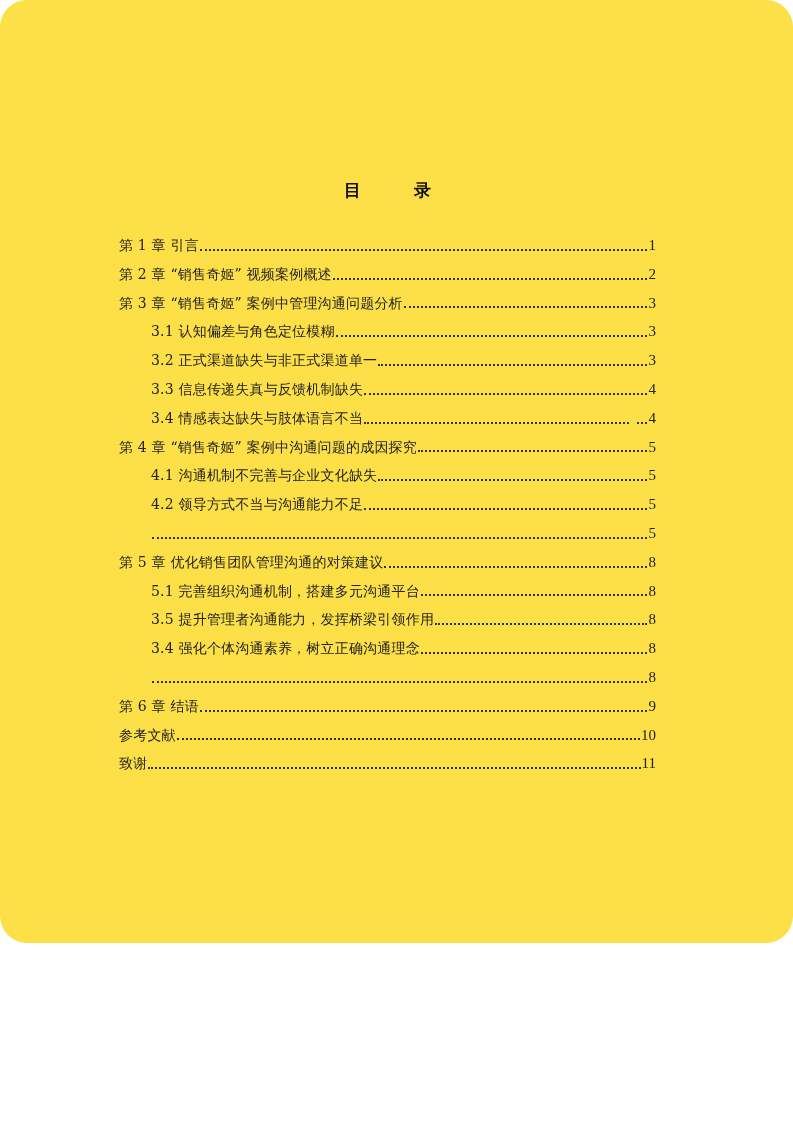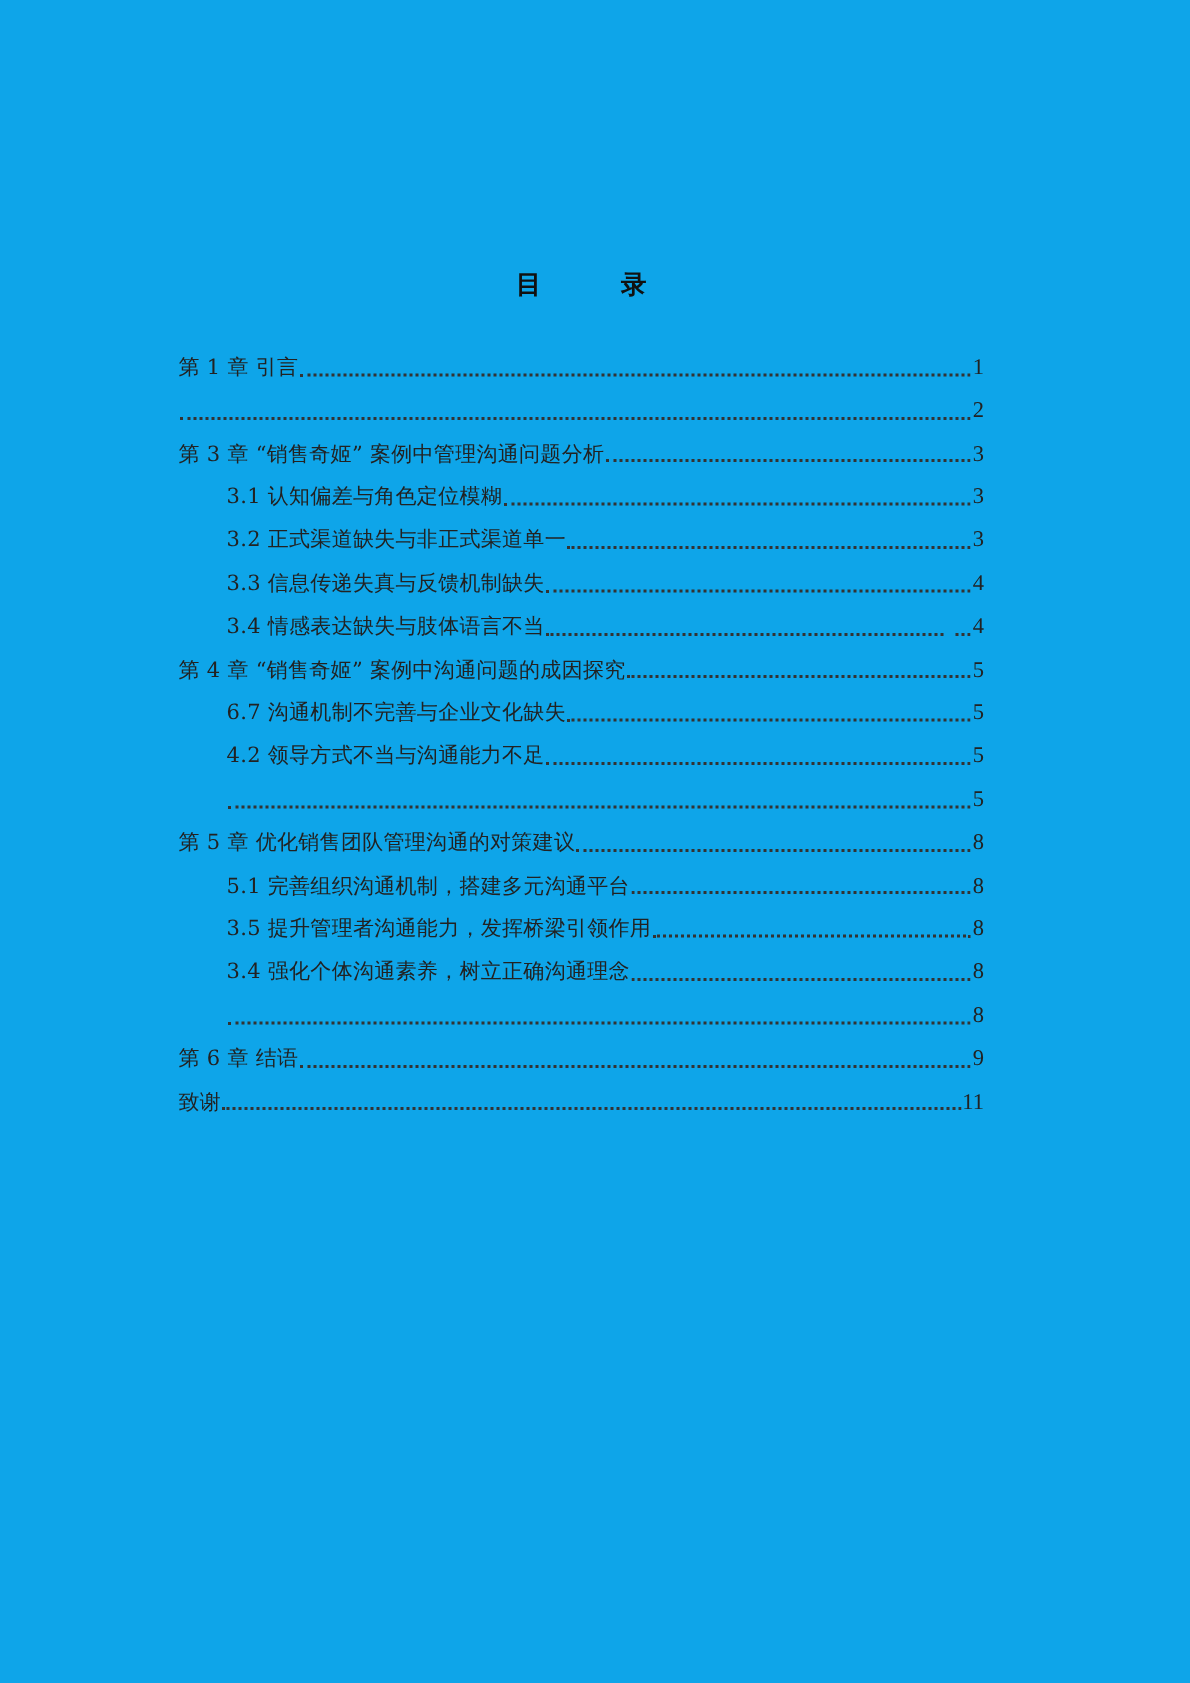--- a/index.html
+++ b/index.html
@@ -12,22 +12,23 @@
     height: 1122px;
     position: relative;
     overflow: hidden;
     font-family: "DejaVu Serif", "Liberation Serif", serif;
     color: #1a1a1a;
   }
   .page {
     position: absolute;
     left: 0; top: 0;
     width: 793px;
-    height: 1122px;
-    background: #0ea5e9;
+    height: 943px;
+    background: #fde047;
+    border-radius: 27px;
   }
   .toc-title {
     position: absolute;
     top: 176px;
     left: 0;
     width: 793px;
     text-align: center;
     font-family: "DejaVu Sans", "Liberation Sans", sans-serif;
     font-weight: bold;
     font-size: 17px;
@@ -96,20 +97,21 @@
 <div class="page">
   <div class="toc-title">目　录</div>
 
   <div class="toc-list">
     <div class="toc-row">
       <span class="toc-label">第 1 章  引言 </span>
       <span class="toc-leader"></span>
       <span class="toc-page">1</span>
     </div>
     <div class="toc-row">
+      <span class="toc-label">第 2 章 “销售奇姬” 视频案例概述</span>
       <span class="toc-leader"></span>
       <span class="toc-page">2</span>
     </div>
     <div class="toc-row">
       <span class="toc-label">第 3 章 “销售奇姬” 案例中管理沟通问题分析</span>
       <span class="toc-leader"></span>
       <span class="toc-page">3</span>
     </div>
     <div class="toc-row sub">
       <span class="toc-label">3.1 认知偏差与角色定位模糊</span>
@@ -130,21 +132,21 @@
       <span class="toc-label">3.4  情感表达缺失与肢体语言不当</span>
       <span class="toc-leader gap"></span>
       <span class="toc-page">4</span>
     </div>
     <div class="toc-row">
       <span class="toc-label">第 4 章   “销售奇姬” 案例中沟通问题的成因探究</span>
       <span class="toc-leader"></span>
       <span class="toc-page">5</span>
     </div>
     <div class="toc-row sub">
-      <span class="toc-label">6.7 沟通机制不完善与企业文化缺失</span>
+      <span class="toc-label">4.1 沟通机制不完善与企业文化缺失</span>
       <span class="toc-leader"></span>
       <span class="toc-page">5</span>
     </div>
     <div class="toc-row sub">
       <span class="toc-label">4.2 领导方式不当与沟通能力不足</span>
       <span class="toc-leader"></span>
       <span class="toc-page">5</span>
     </div>
     <div class="toc-row sub">
       <span class="toc-leader"></span>
@@ -173,18 +175,23 @@
     <div class="toc-row sub">
       <span class="toc-leader"></span>
       <span class="toc-page">8</span>
     </div>
     <div class="toc-row">
       <span class="toc-label">第 6 章  结语</span>
       <span class="toc-leader"></span>
       <span class="toc-page">9</span>
     </div>
     <div class="toc-row">
+      <span class="toc-label">参考文献</span>
+      <span class="toc-leader"></span>
+      <span class="toc-page">10</span>
+    </div>
+    <div class="toc-row">
       <span class="toc-label">致谢</span>
       <span class="toc-leader"></span>
       <span class="toc-page">11</span>
     </div>
   </div>
 </div>
 
 </body></html>

